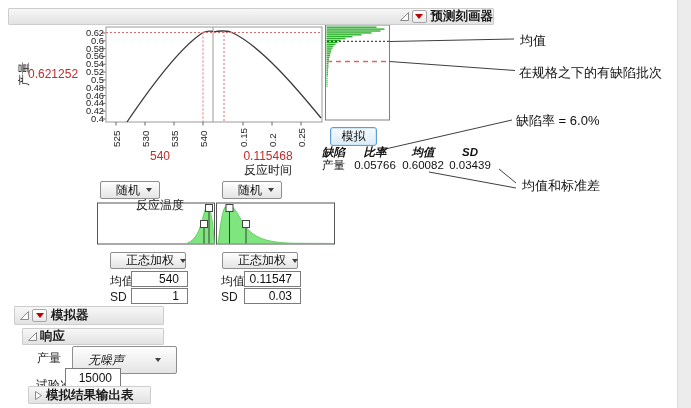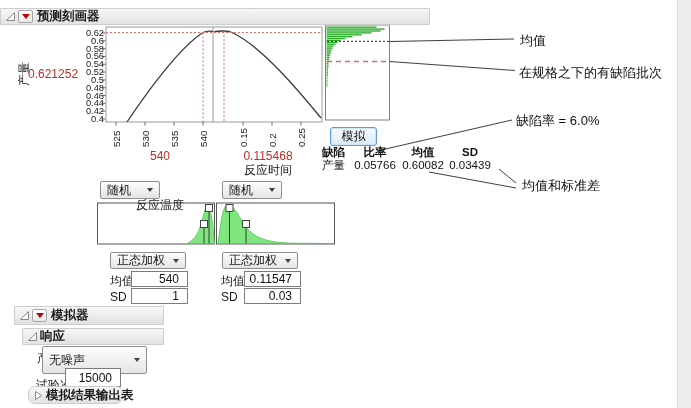--- a/index.html
+++ b/index.html
@@ -28,21 +28,21 @@
     border:1px solid #a7a7a7;border-radius:2px;
     display:flex;align-items:center;justify-content:center;box-sizing:border-box;
   }
   .redtri{width:0;height:0;border-left:4px solid transparent;border-right:4px solid transparent;border-top:5px solid #c00000;}
 
   
   .dd{
     background:linear-gradient(#fefefe,#e4e4e4);
     border:1px solid #8e8e8e;border-radius:2px;
     display:flex;align-items:center;justify-content:space-between;
-    box-sizing:border-box;padding:0 6px;font-size:12px;white-space:nowrap;
+    box-sizing:border-box;padding:0 15px;font-size:12px;white-space:nowrap;
   }
   .dd-arrow{width:0;height:0;border-left:3.5px solid transparent;border-right:3.5px solid transparent;border-top:4px solid #404040;margin-left:6px;}
 
   
   .nfield{
     background:#fff;border:1px solid #7b7b7b;box-sizing:border-box;
     font-size:12px;text-align:right;padding:0 8px 0 2px;
     font-family:"Liberation Sans","DejaVu Sans",sans-serif;color:#111;
   }
 
@@ -52,21 +52,21 @@
   .sim-btn{
     background:linear-gradient(#f6fbfe,#dcebf7);
     border:1px solid #5e9ed6;border-radius:3px;
     box-shadow:inset 0 0 0 1px #cde6f7;
     font-size:12px;color:#111;
     display:flex;align-items:center;justify-content:center;box-sizing:border-box;
   }
 
   
   .dtable{display:grid;grid-template-columns:30px 46px 50px 44px;font-size:11.5px;line-height:13px;}
-  .dtable .hd{font-weight:bold;}
+  .dtable .hd{font-weight:bold;font-style:italic;}
   .dtable .num{text-align:center;}
 
   .anno{font-size:13px;color:#101010;white-space:nowrap;}
 
   
   .ytick{font-size:9.3px;fill:#222;font-family:"Liberation Sans","DejaVu Sans",sans-serif;}
   .xtick{font-size:9.8px;fill:#222;font-family:"Liberation Sans","DejaVu Sans",sans-serif;}
 
   .edge-strip{background:#ececec;border-left:1px solid #dddddd;}
 </style>
@@ -183,21 +183,21 @@
 
   <line x1="389.5" y1="41.5" x2="514" y2="39" stroke="#3f3f3f"></line>
   <line x1="389.5" y1="61.5" x2="515" y2="70.5" stroke="#3f3f3f"></line>
   <line x1="381" y1="150" x2="512" y2="120" stroke="#3f3f3f"></line>
   <line x1="429" y1="172" x2="516" y2="188" stroke="#3f3f3f"></line>
   <line x1="499" y1="169" x2="516" y2="183" stroke="#3f3f3f"></line>
 </svg>
 
 <div class="ovl edge-strip" style="left:677px;top:0;width:14px;height:408px;"></div>
 
-<div class="ovl hbar" style="left:0;top:8px;width:430px;height:17px;">
+<div class="ovl hbar" style="left:8px;top:8px;width:486px;height:17px;justify-content:flex-end;">
   <svg class="disc" viewBox="0 0 11 11">
       <polygon points="1.5,9.5 9.5,1.5 9.5,9.5" fill="#fbfbfb" stroke="#8a8a8a"></polygon>
     </svg>
   <span class="redtri-btn">
       <span class="redtri"></span>
     </span>
   <span class="title">预测刻画器</span>
 </div>
 
 <div class="ovl lbl" style="left:8px;top:67px;width:30px;height:14px;text-align:center;transform:rotate(-90deg);">产量</div>
@@ -267,26 +267,26 @@
 </div>
 
 <div class="ovl hbar" style="left:22px;top:328px;width:142px;height:17px;">
   <svg class="disc" viewBox="0 0 11 11">
       <polygon points="1.5,9.5 9.5,1.5 9.5,9.5" fill="#fbfbfb" stroke="#8a8a8a"></polygon>
     </svg>
   <span class="title">响应</span>
 </div>
 
 <div class="ovl lbl" style="left:37px;top:350px;">产量</div>
-<div class="ovl dd" style="left:42px;top:346px;width:105px;height:28px;">
+<div class="ovl dd" style="left:72px;top:346px;width:105px;height:28px;font-style:italic;">
   <span>无噪声</span>
   <span class="dd-arrow"></span>
 </div>
 
 <div class="ovl lbl" style="left:4px;top:377px;margin-left:32px;">试验次数:</div>
 <input class="ovl nfield" style="left: 65px; top: 368px; width: 56px; height: 19px;" value="15000">
 
-<div class="ovl hbar" style="left:28px;top:386px;width:95px;height:18px;border-radius:7px;">
+<div class="ovl hbar" style="left:28px;top:386px;width:123px;height:18px;">
   <svg class="disc" viewBox="0 0 11 11">
       <polygon points="2.5,1.5 8.5,5.5 2.5,9.5" fill="#ffffff" stroke="#8a8a8a"></polygon>
     </svg>
   <span class="title">模拟结果输出表</span>
 </div>
 
 </body></html>

